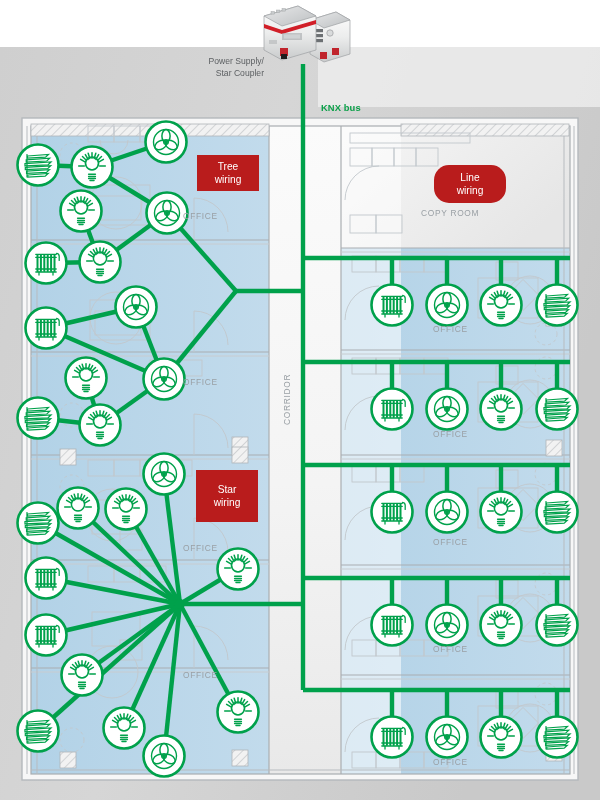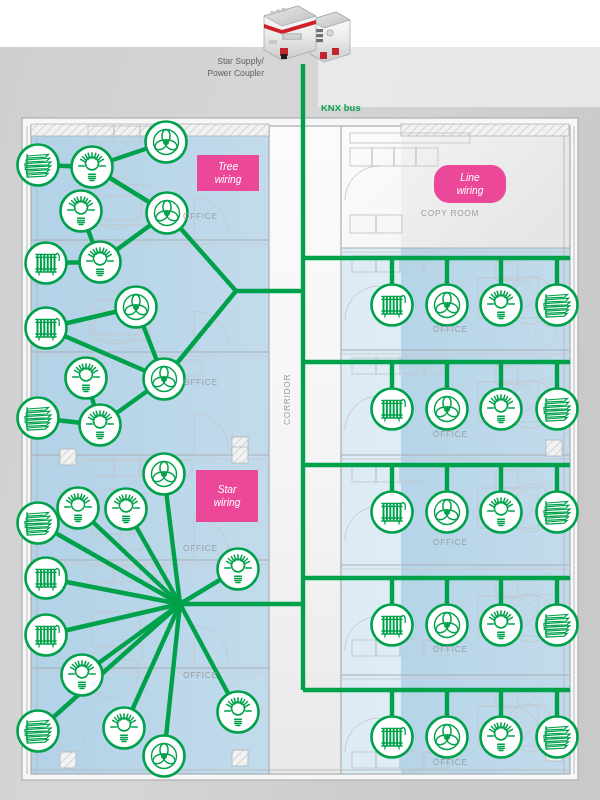--- a/index.html
+++ b/index.html
@@ -10,24 +10,24 @@
   .title{position:absolute;left:10px;top:6px;width:260px;
          font-size:14.5px;line-height:1.35;color:#1a1a1a;font-weight:400;}
 
   #stage{position:absolute;left:0;top:0;width:600px;height:800px;}
 
   .lbl-ps{position:absolute;left:178px;top:56px;width:86px;text-align:right;
           font-size:8.6px;line-height:1.35;color:#5d6063;}
   .lbl-knx{position:absolute;left:321px;top:102px;font-size:9.4px;
            color:#0ca04a;font-weight:700;letter-spacing:.1px;}
 
-  .badge{position:absolute;background:#ec4899;color:#fff;
+  .badge{position:absolute;background:#b91c1c;color:#fff;
          font-size:10.2px;line-height:1.28;text-align:center;
          display:flex;flex-direction:column;align-items:center;
-         justify-content:center;font-style:italic;}
+         justify-content:center;}
   #badge-tree{left:197px;top:155px;width:62px;height:36px;}
   #badge-line{left:434px;top:165px;width:72px;height:38px;border-radius:15px;}
   #badge-star{left:196px;top:470px;width:62px;height:52px;}
 
   
   #device{position:absolute;left:258px;top:2px;width:96px;height:70px;}
 </style>
 </head>
 <body>
 
@@ -1003,22 +1003,22 @@
 
     <rect x="24" y="31" width="20" height="7" fill="#9fa3a6" opacity=".55"></rect>
     <rect x="26" y="32.5" width="16" height="4" fill="#cfd2d4"></rect>
     <rect x="11" y="38" width="8" height="4" fill="#b9bcbe" opacity=".7"></rect>
 
     <rect x="22" y="46" width="8" height="8" fill="#c0242c"></rect>
     <rect x="23" y="52" width="6" height="5" fill="#1b1c1d"></rect>
   </svg>
 
   <div class="lbl-ps">
-    <span>Star Supply/</span><br>
-    <span>Power Coupler</span>
+    <span>Power Supply/</span><br>
+    <span>Star Coupler</span>
   </div>
 
   <div class="lbl-knx">KNX bus</div>
 
   <div class="badge" id="badge-tree">
     <span>Tree</span>
     <span>wiring</span>
   </div>
   <div class="badge" id="badge-line">
     <span>Line</span>

